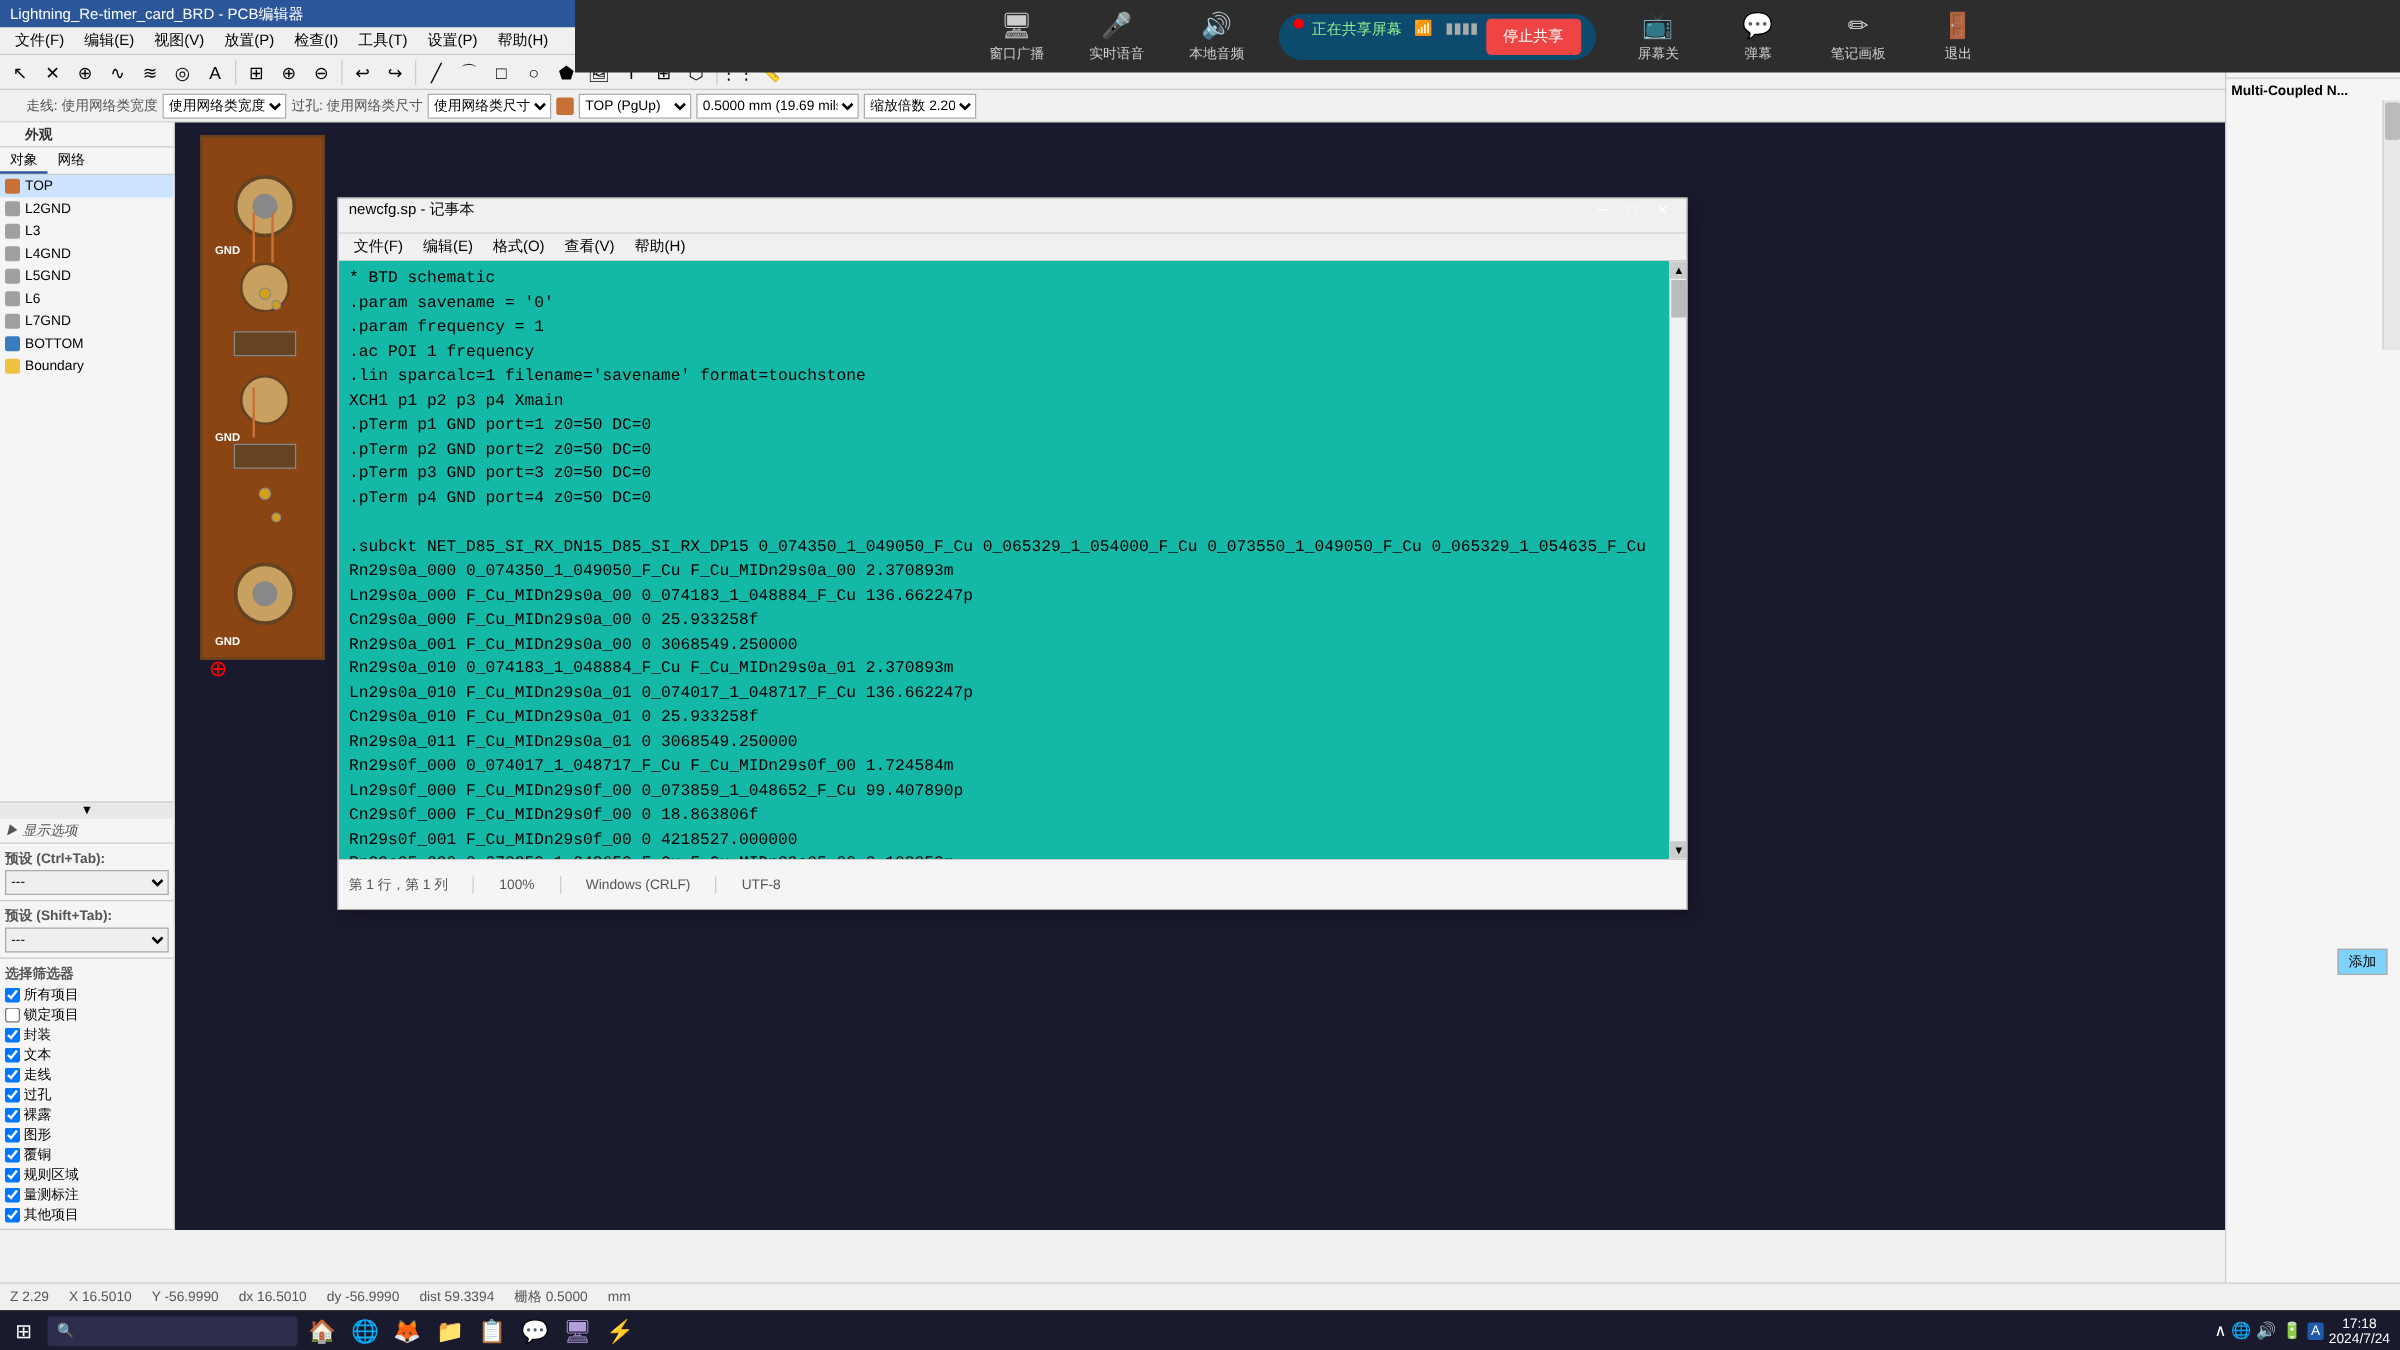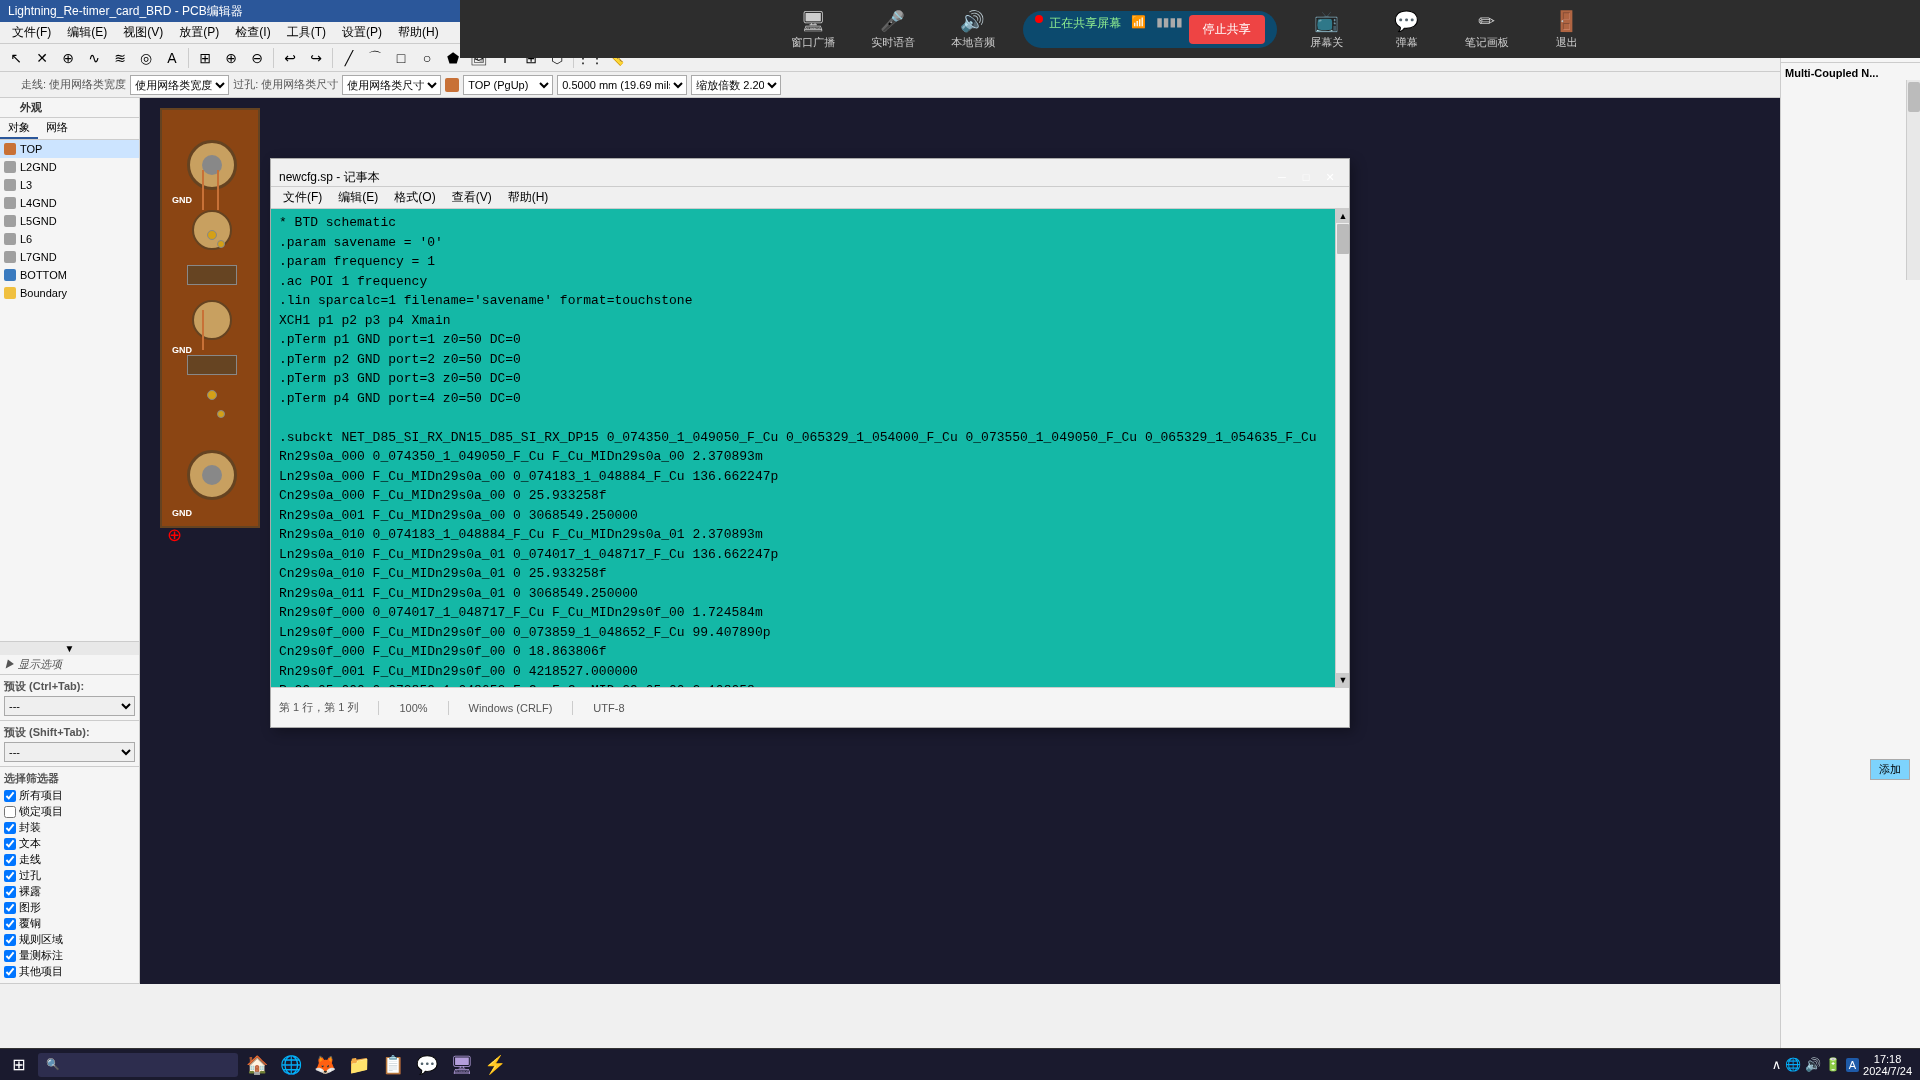--- a/index.html
+++ b/index.html
@@ -79,21 +79,21 @@
     
     .pcb-canvas { flex: 1; background: #1a1a2e; position: relative; overflow: hidden; }
 
     
     .notepad-window {
       position: absolute; top: 158px; left: 270px; width: 1080px; height: 570px;
       background: white; border: 1px solid #aaa; box-shadow: 4px 4px 12px rgba(0,0,0,0.3);
       display: flex; flex-direction: column; z-index: 100;
     }
     .notepad-titlebar {
-      height: 28px; background: #f0f0f0; display: flex; align-items: flex-end;
+      height: 28px; background: #f0f0f0; display: flex; align-items: flex-start;
       padding: 0 8px; border-bottom: 1px solid #ccc; justify-content: space-between;
     }
     .notepad-title { font-size: 12px; }
     .notepad-menubar {
       height: 22px; background: #f0f0f0; display: flex; align-items: center;
       padding: 0 4px; border-bottom: 1px solid #ccc;
     }
     .np-menu { padding: 2px 8px; cursor: pointer; font-size: 12px; }
     .notepad-content {
       flex: 1; overflow-y: scroll; padding: 4px 8px; font-family: 'Courier New', monospace;
@@ -400,20 +400,30 @@
       <div style="position:absolute;right:0;top:80px;width:14px;height:200px;background:#e8e8e8;border-left:1px solid #ccc;">
         <div style="width:12px;height:30px;background:#bbb;margin:2px auto;border-radius:2px;"></div>
       </div>
 
       <div style="position:absolute;bottom:300px;right:10px;">
         <button style="font-size:11px;padding:2px 8px;border:1px solid #aaa;background:#7dd3fc;cursor:pointer;">添加</button>
       </div>
     </div>
   </div>
 
+  <div class="statusbar">
+    <span>Z 2.29</span>
+    <span>X 16.5010</span>
+    <span>Y -56.9990</span>
+    <span>dx 16.5010</span>
+    <span>dy -56.9990</span>
+    <span>dist 59.3394</span>
+    <span>栅格 0.5000</span>
+    <span>mm</span>
+  </div>
 </div>
 
 <div class="screen-share-bar">
   <div class="share-btn">
     <span class="icon">🖥</span>
     <span>窗口广播</span>
   </div>
   <div class="share-btn">
     <span class="icon">🎤</span>
     <span>实时语音</span>

